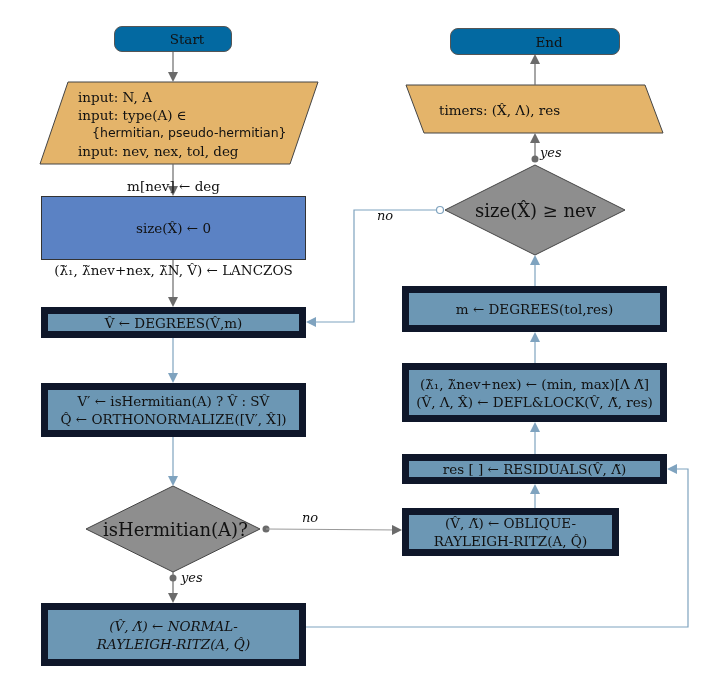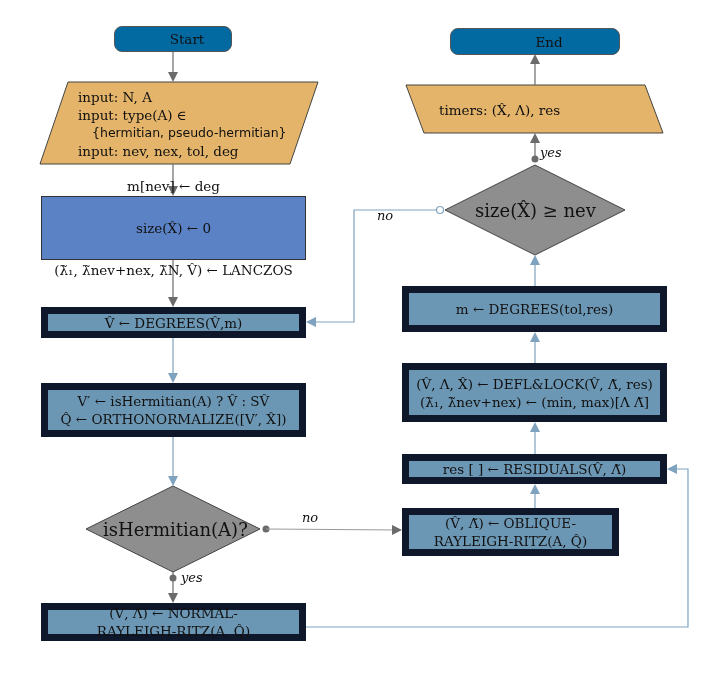--- a/index.html
+++ b/index.html
@@ -84,37 +84,37 @@
 
 <div class="node proc" style="left:41px;top:383px;width:265px;height:54px;">
   <span>V′ ← isHermitian(A) ? V̂ : SV̂</span>
   <span>Q̂ ← ORTHONORMALIZE([V′, X̂])</span>
 </div>
 
 <div class="dtext" style="left:103px;top:519px;width:140px;">isHermitian(A)?</div>
 <div class="lbl" style="left:302px;top:510px;">no</div>
 <div class="lbl" style="left:181px;top:570px;">yes</div>
 
-<div class="node proc" style="left:41px;top:603px;width:265px;height:38px;">
+<div class="node proc" style="left:41px;top:603px;width:265px;height:63px;font-style:italic;">
   <span>(V̂, Λ̃)  ← NORMAL-</span>
   <span class="sc">RAYLEIGH-RITZ(A, Q̂)</span>
 </div>
 
 <div class="node proc" style="left:402px;top:508px;width:217px;height:48px;">
   <span>(V̂, Λ̃)  ← OBLIQUE-</span>
   <span class="sc">RAYLEIGH-RITZ(A, Q̂)</span>
 </div>
 
 <div class="node proc" style="left:402px;top:454px;width:265px;height:30px;">
   <span>res [ ]  ← RESIDUALS(V̂, Λ̃)</span>
 </div>
 
 <div class="node proc" style="left:402px;top:363px;width:265px;height:59px;">
+  <span>(λ̃₁, λ̃nev+nex) ← (min, max)[Λ Λ̃]</span>
   <span>(V̂, Λ, X̂) ← DEFL&amp;LOCK(V̂, Λ̃, res)</span>
-  <span>(λ̃₁, λ̃nev+nex) ← (min, max)[Λ Λ̃]</span>
 </div>
 
 <div class="node proc" style="left:402px;top:286px;width:265px;height:46px;">
   <span>m  ← DEGREES(tol,res)</span>
 </div>
 
 <div class="dtext" style="left:475px;top:200px;width:120px;">size(X̂) ≥ nev</div>
 <div class="lbl" style="left:377px;top:208px;">no</div>
 <div class="lbl" style="left:540px;top:145px;">yes</div>
 

